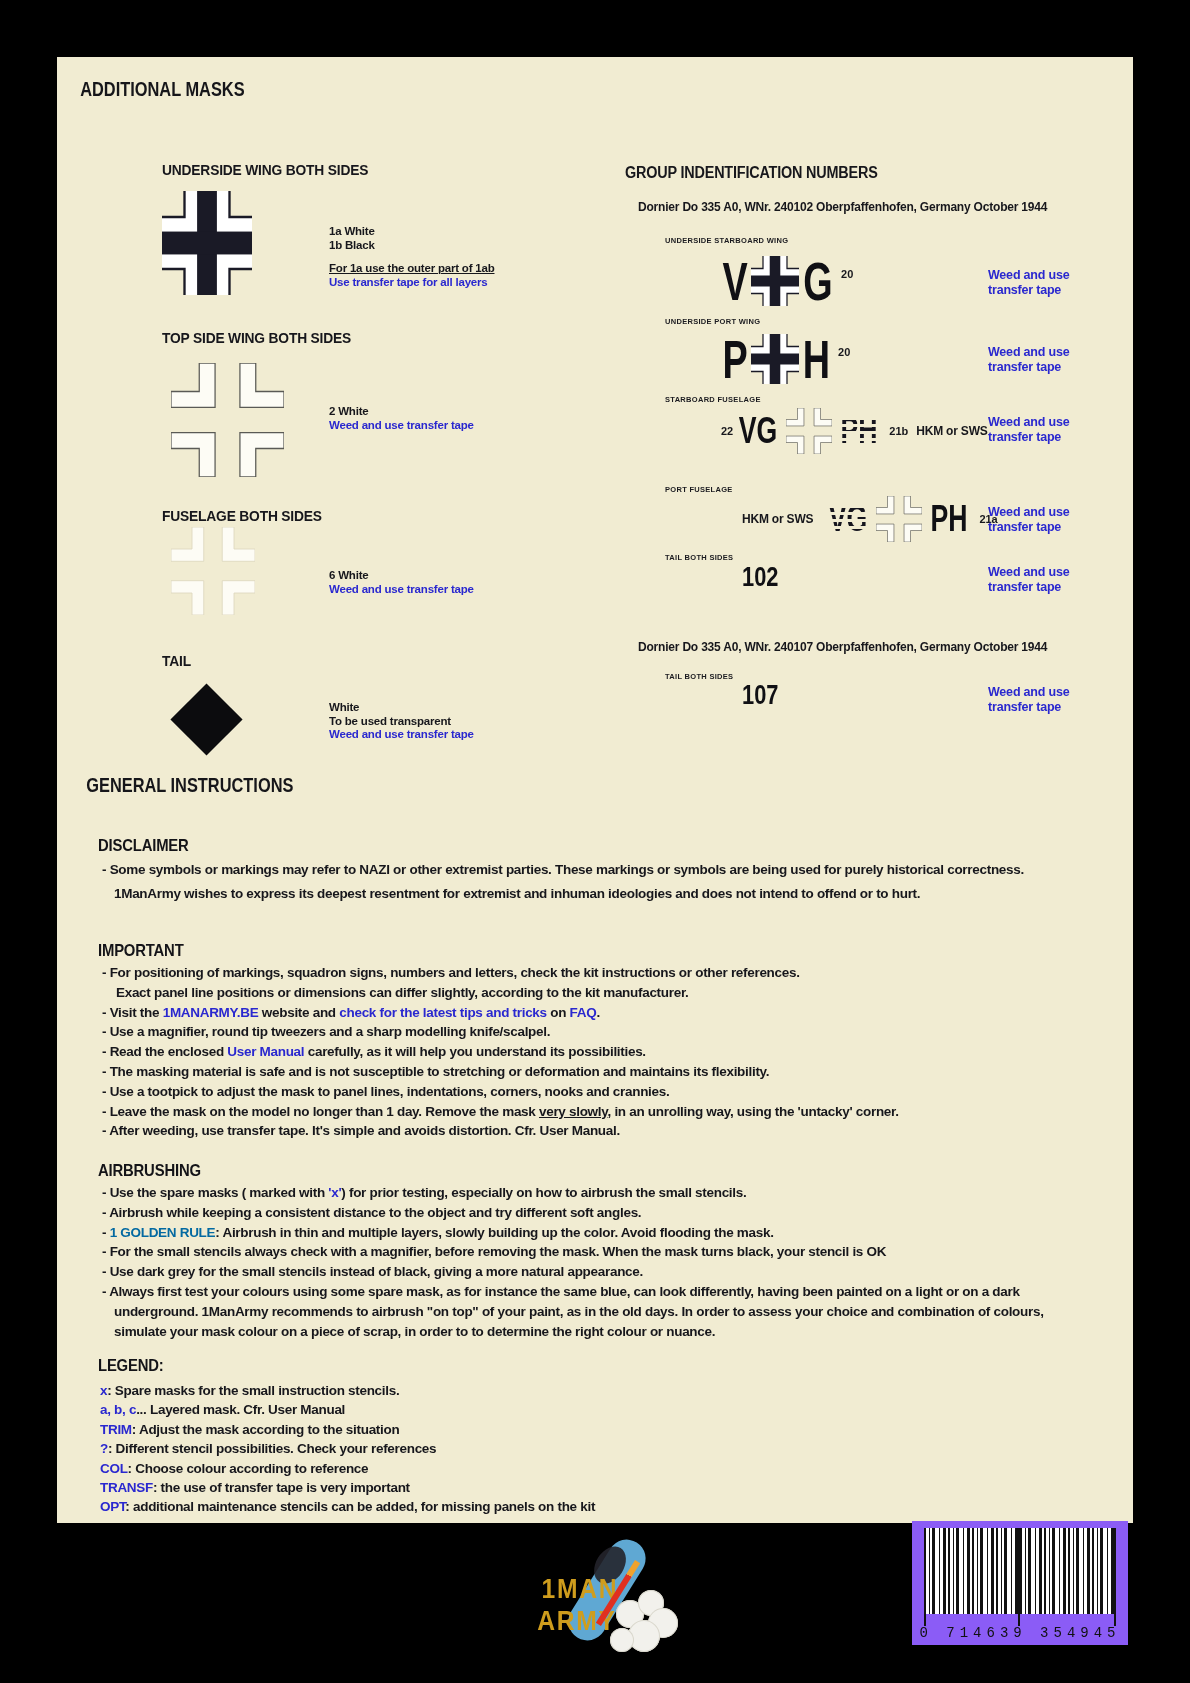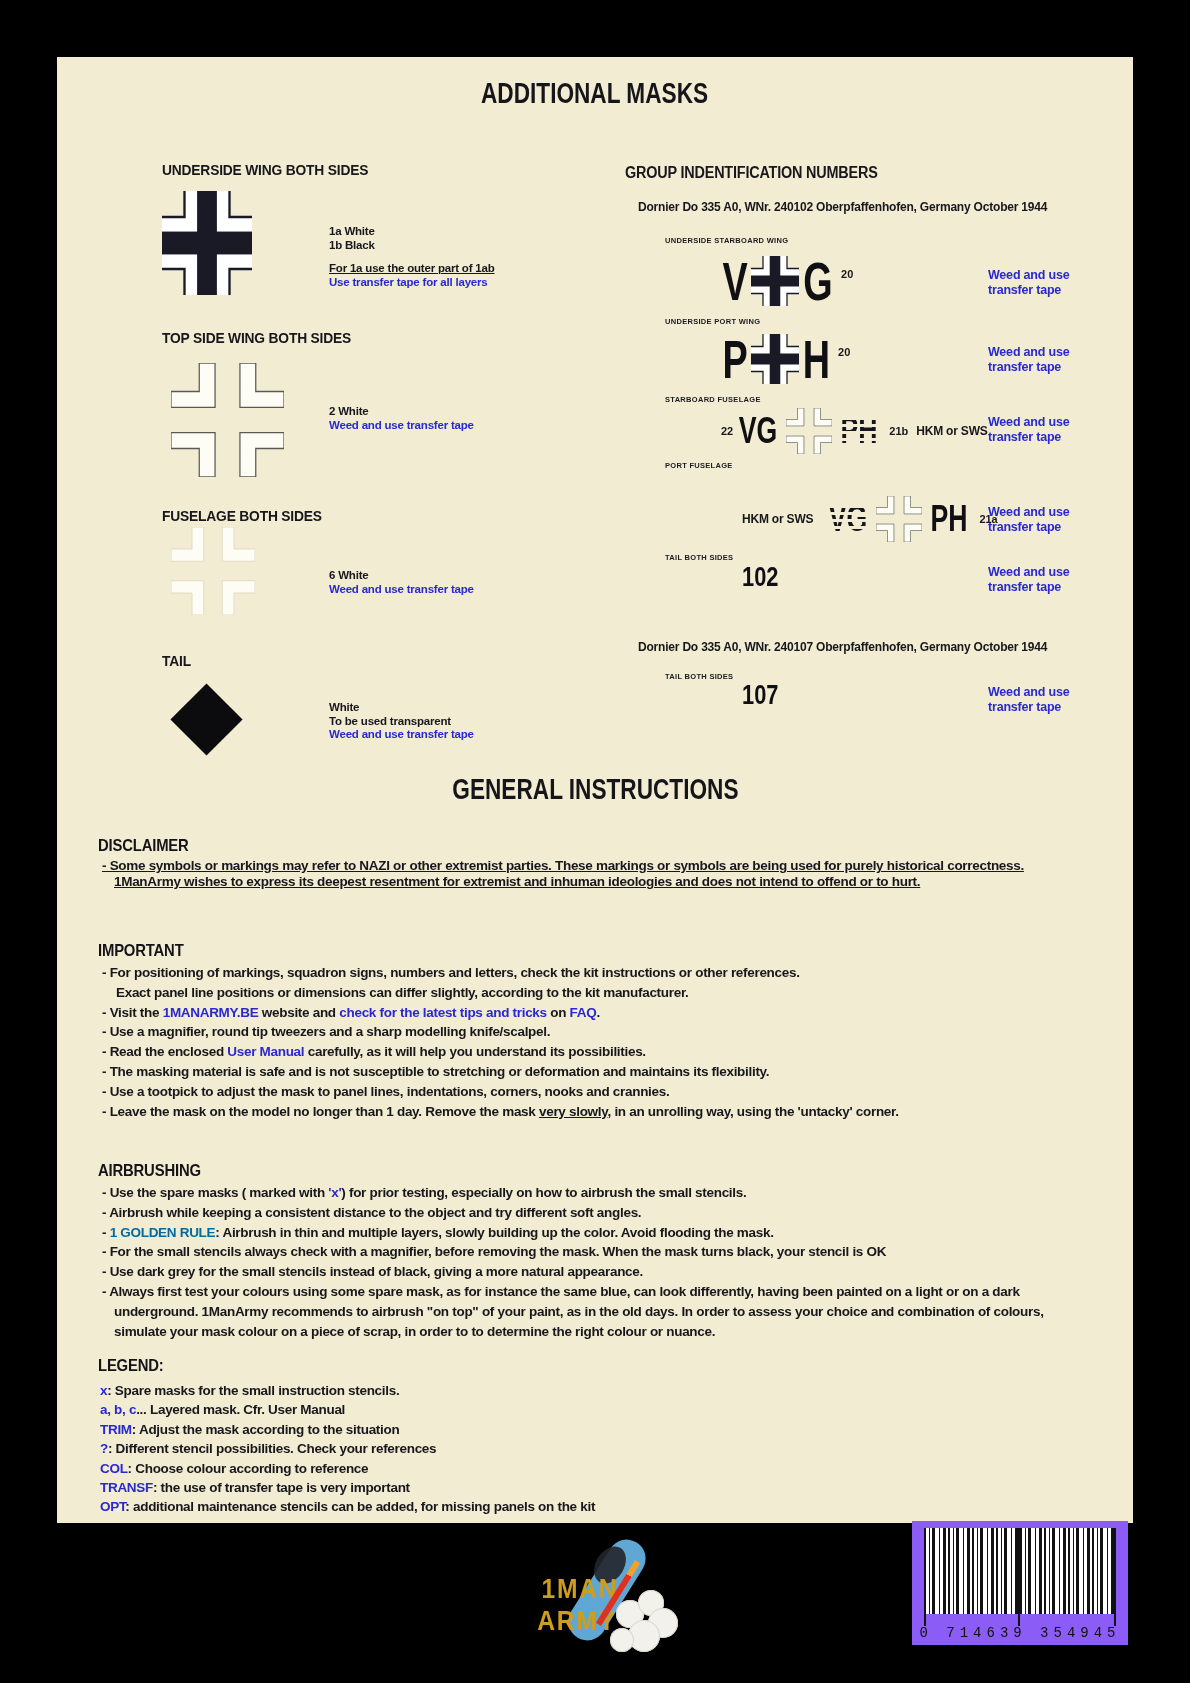--- a/index.html
+++ b/index.html
@@ -9,22 +9,22 @@
     font-family:"Liberation Sans","DejaVu Sans",sans-serif;
     -webkit-font-smoothing:antialiased;
   }
   .sheet {
     position:absolute; left:57px; top:57px; width:1076px; height:1466px;
     background:#f1ecd2;
   }
   .abs { position:absolute; }
 
   
-  .big-title { position:absolute; left:0; width:100%; text-align:center;
-    font-weight:700; font-size:29px; color:#16161a; letter-spacing:0; white-space:nowrap; }
+  .big-title { position:absolute; left:0; width:100%; 
+    font-weight:700; font-size:21px; color:#16161a; letter-spacing:0; white-space:nowrap; }
   .big-title > span { display:inline-block; transform:scaleX(.78); }
 
   
   .mask-h { position:absolute; font-weight:700; font-size:15px; color:#17171c;
     letter-spacing:-.2px; white-space:nowrap; transform:scaleX(.92); transform-origin:left top; }
   .side-txt { position:absolute; font-weight:700; font-size:11.5px; line-height:13.5px;
     color:#17171c; letter-spacing:-.2px; white-space:nowrap; }
   .blue { color:#2a28cf; }
   .red { color:#0369a1; }
   .u { text-decoration:underline; }
@@ -67,21 +67,21 @@
   }
 
   
   .sec-h { position:absolute; font-weight:700; font-size:16.5px; color:#141418;
     letter-spacing:-.2px; white-space:nowrap; transform:scaleX(.9); transform-origin:left top; }
   .body-block { position:absolute; font-weight:700; font-size:13.5px; color:#17171c;
     letter-spacing:-.3px; }
   .iline { line-height:19.8px; white-space:nowrap; }
   .iline.wrap { white-space:normal; padding-left:12px; text-indent:-12px; }
   .iline.ind { padding-left:14px; }
-  .para { line-height:16px; white-space:normal; padding-left:12px; text-indent:-12px;text-decoration:underline; }
+  .para { line-height:24px; white-space:normal; padding-left:12px; text-indent:-12px; }
   .lline { line-height:19.4px; white-space:nowrap; }
 
   
   .bomb { position:absolute; left:588px; top:1534px; width:38px; height:112px;
     background:#5fa8d3; border-radius:19px; transform:rotate(32deg); }
   .bomb-blob { position:absolute; left:596px; top:1545px; width:28px; height:40px;
     background:#23232b; border-radius:50%; transform:rotate(32deg); opacity:.9; }
   .streak { position:absolute; left:615px; top:1556px; width:6px; height:74px;
     background:linear-gradient(#f0a22c 0 22%, #e03020 22% 100%); transform:rotate(32deg); }
   .cloud { position:absolute; background:#f2f1ec; border-radius:50%; box-shadow:0 0 0 1px #d9d7cc inset; }
@@ -224,21 +224,21 @@
     </svg>
     <span class="midL dotted">PH</span>
     <span class="ref">21b</span>
     <span class="hkm" style="margin-left:8px;">HKM or SWS</span>
   </div>
   <div class="note" style="left:931px; top:358px;">
     <span>Weed and use</span>
       <span>transfer tape</span>
   </div>
 
-  <div class="tiny-label" style="left:608px; top:404px;">PORT FUSELAGE</div>
+  <div class="tiny-label" style="left:608px; top:428px;">PORT FUSELAGE</div>
   <div class="marking" style="left:685px; top:438px; height:48px;">
     <span class="hkm" style="margin-right:14px;">HKM or SWS</span>
     <span class="midL dotted">VG</span>
     <svg class="cross" width="46" height="46" viewBox="0 0 100 100" preserveAspectRatio="none" style="margin:0 7px;">
       <g fill="#fdfcf5" stroke="#5a5a55" stroke-width="1.4">
         <path d="M25,0 H39 V39 H0 V25 H25 Z"></path>
           <path d="M61,0 H75 V25 H100 V39 H61 Z"></path>
         <path d="M0,61 H39 V100 H25 V75 H0 Z"></path>
           <path d="M61,61 H100 V75 H75 V100 H61 Z"></path>
       </g>
@@ -277,20 +277,21 @@
   <div class="sec-h" style="left:41px; top:884px;">IMPORTANT</div>
   <div class="body-block" style="left:45px; top:906px; width:1010px;">
     <div class="iline"><span>- For positioning of markings, squadron signs, numbers and letters, check the kit instructions or other references.</span></div>
     <div class="iline ind"><span>Exact panel line positions or dimensions can differ slightly, according to the kit manufacturer.</span></div>
     <div class="iline"><span>- Visit the </span><span class="blue">1MANARMY.BE</span><span> website and </span><span class="blue">check for the latest tips and tricks</span><span> on </span><span class="blue">FAQ</span><span>.</span></div>
     <div class="iline"><span>- Use a magnifier, round tip tweezers and a sharp modelling knife/scalpel.</span></div>
     <div class="iline"><span>- Read the enclosed </span><span class="blue">User Manual</span><span> carefully, as it will help you understand its possibilities.</span></div>
     <div class="iline"><span>- The masking material is safe and is not susceptible to stretching or deformation and maintains its flexibility.</span></div>
     <div class="iline"><span>- Use a tootpick to adjust the mask to panel lines, indentations, corners, nooks and crannies.</span></div>
     <div class="iline"><span>- Leave the mask on the model no longer than 1 day. Remove the mask </span><span class="u">very slowly</span><span>, in an unrolling way, using the 'untacky' corner.</span></div>
+    <div class="iline"><span>- After weeding, use transfer tape. It's simple and avoids distortion. Cfr. User Manual.</span></div>
   </div>
 
   <div class="sec-h" style="left:41px; top:1104px;">AIRBRUSHING</div>
   <div class="body-block" style="left:45px; top:1126px; width:965px;">
     <div class="iline"><span>- Use the spare masks ( marked with </span><span class="blue">'x'</span><span>) for prior testing, especially on how to airbrush the small stencils.</span></div>
     <div class="iline"><span>- Airbrush while keeping a consistent distance to the object and try different soft angles.</span></div>
     <div class="iline"><span>- </span><span class="red">1 GOLDEN RULE</span><span>: Airbrush in thin and multiple layers, slowly building up the color. Avoid flooding the mask.</span></div>
     <div class="iline"><span>- For the small stencils always check with a magnifier, before removing the mask. When the mask turns black, your stencil is OK</span></div>
     <div class="iline"><span>- Use dark grey for the small stencils instead of black, giving a more natural appearance.</span></div>
     <div class="iline wrap" style="line-height:20px;">- Always first test your colours using some spare mask, as for instance the same blue, can look differently, having been painted on a light or on a dark underground. 1ManArmy recommends to airbrush "on top" of your paint, as in the old days. In order to assess your choice and combination of colours, simulate your mask colour on a piece of scrap, in order to to determine the right colour or nuance.</div>

